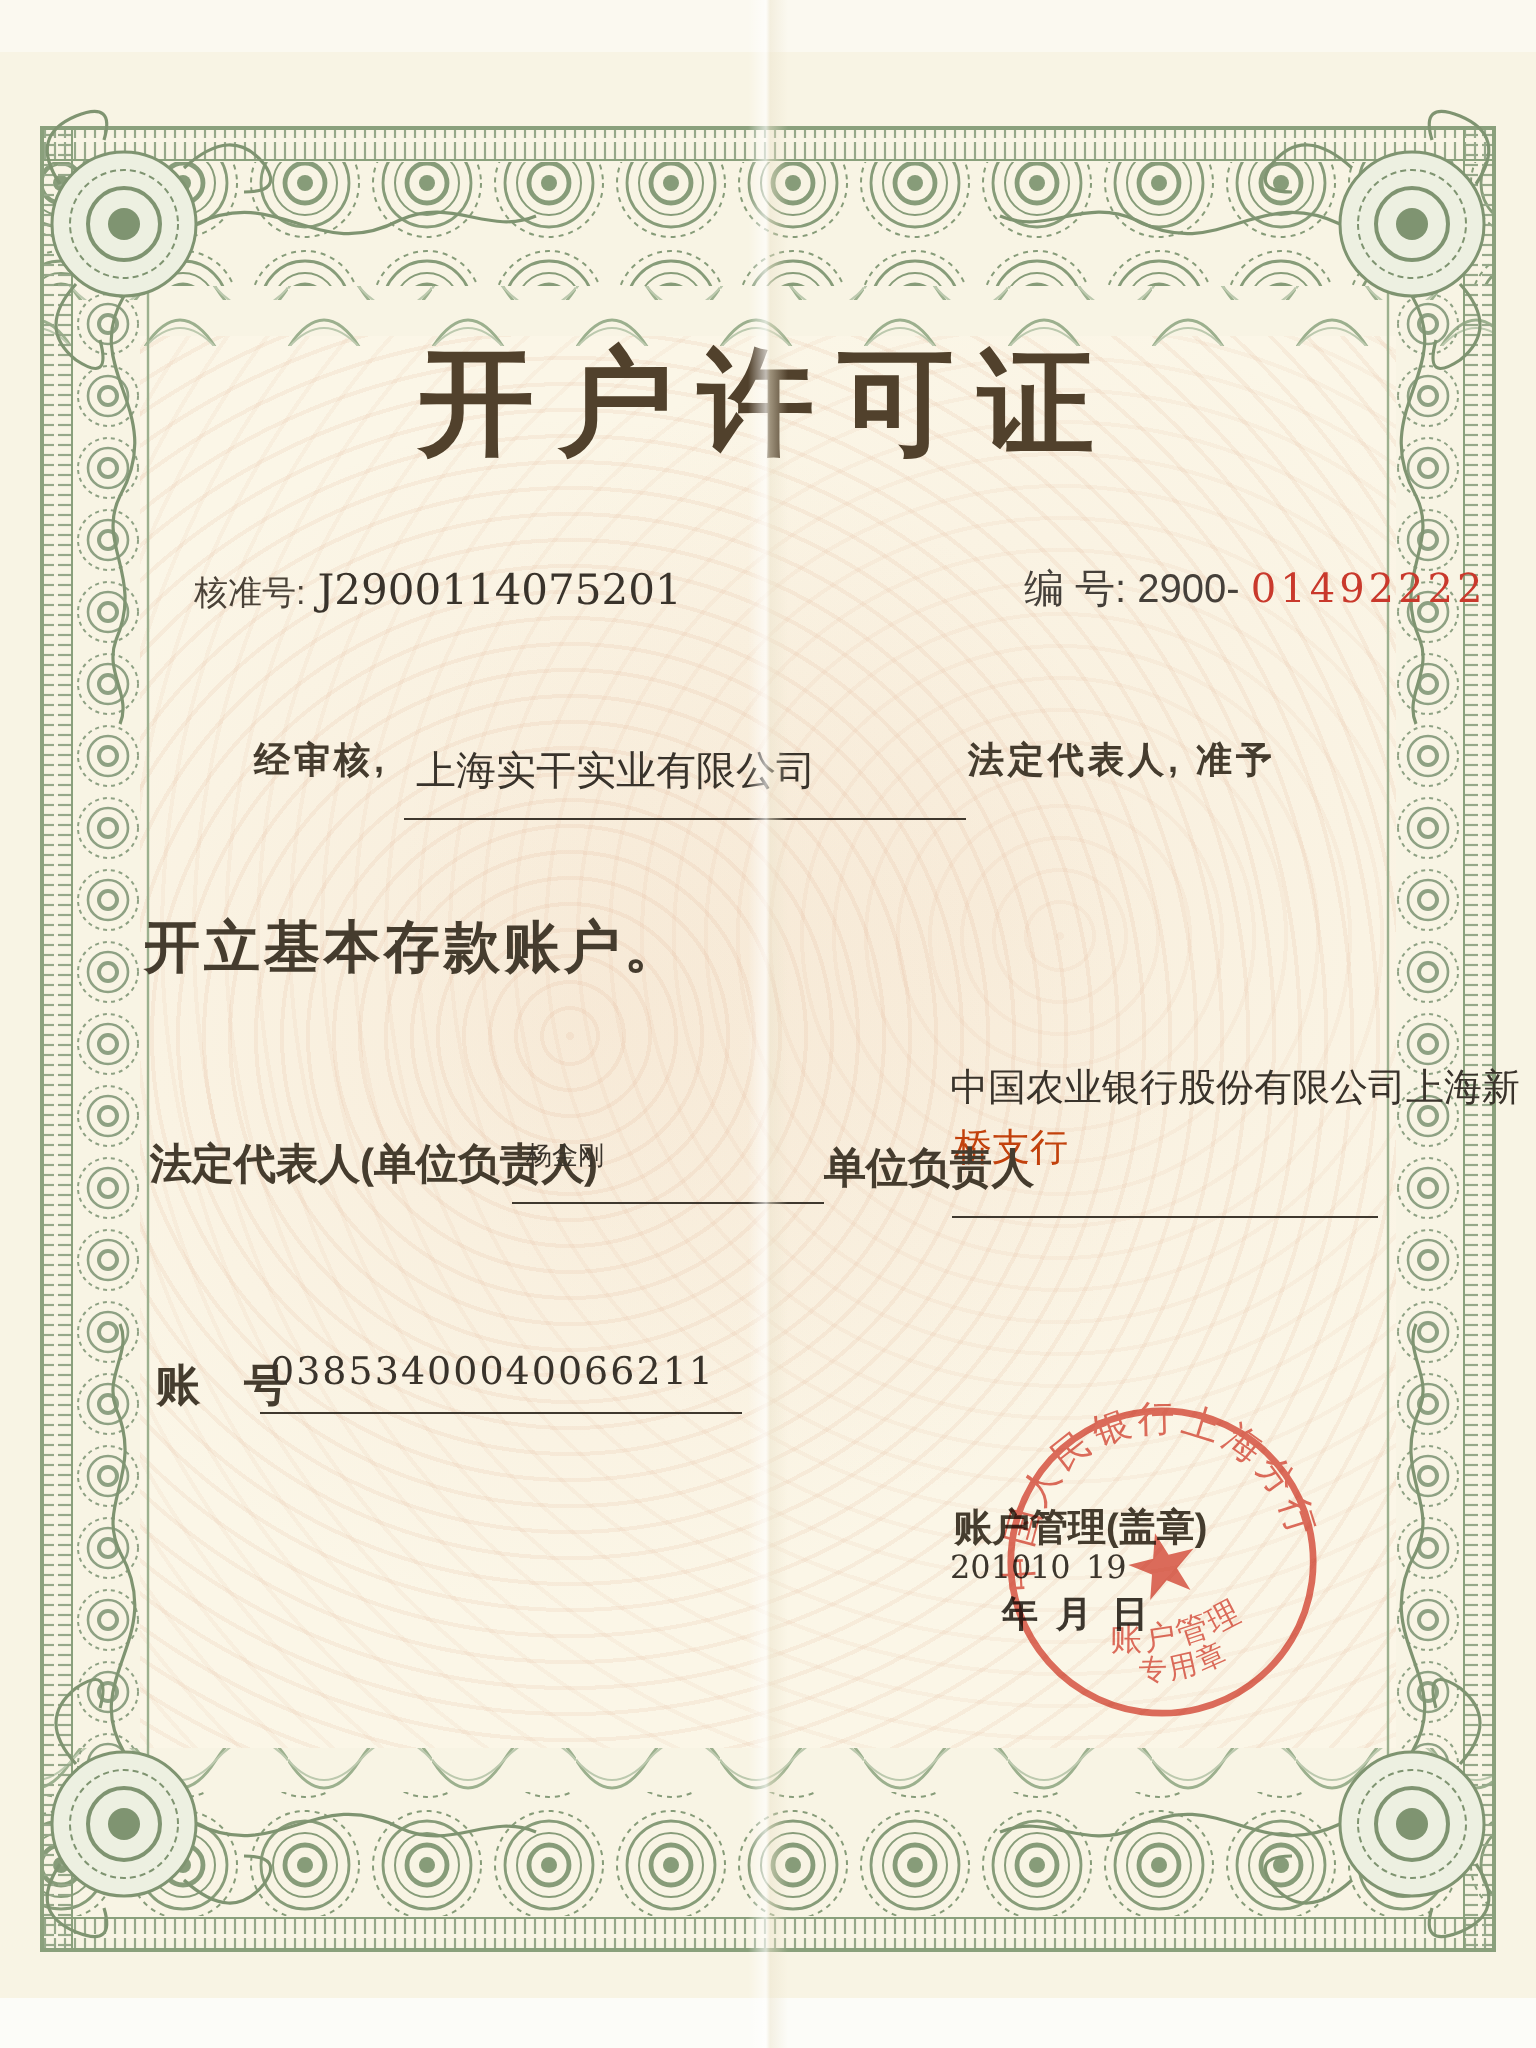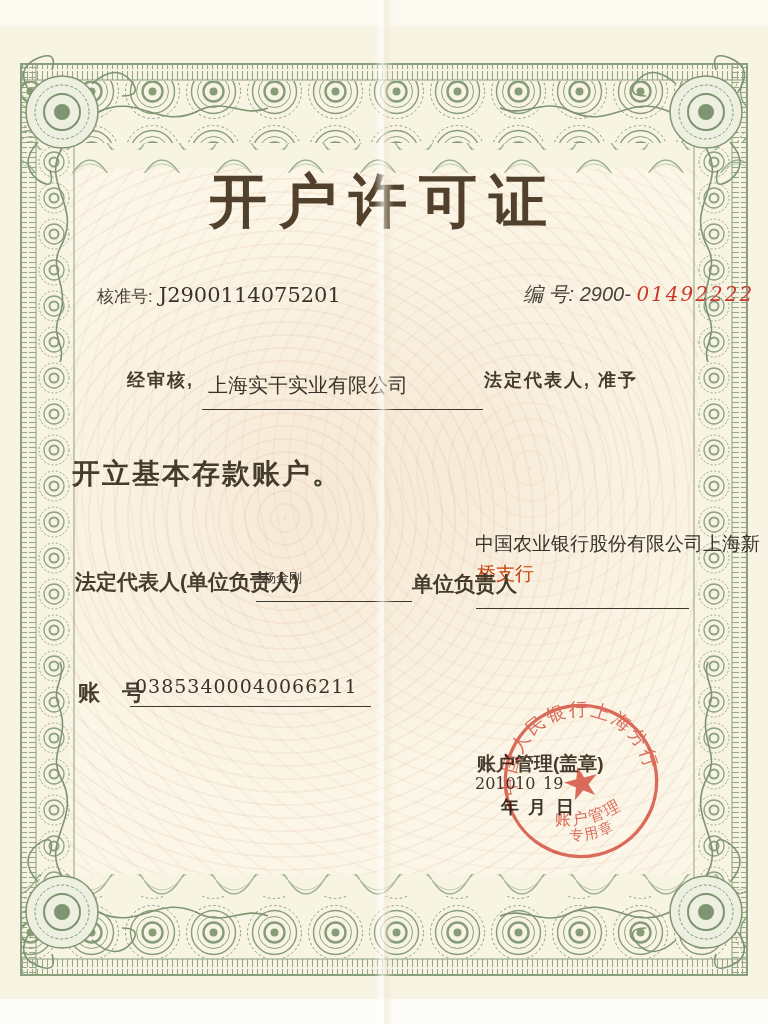--- a/index.html
+++ b/index.html
@@ -33,21 +33,21 @@
   .content{position:absolute;inset:0;color:#41392e;}
   .title{
     position:absolute;left:0;top:163px;width:768px;margin:0;
     text-align:center;
     font-family:"DejaVu Serif", serif;font-weight:bold;
     font-size:58px;letter-spacing:12px;color:#51412c;
   }
   .meta-label{font-size:17px;color:#4a4238;}
   .approval{position:absolute;left:97px;top:283px;}
   .approval .val{font-family:"DejaVu Serif", serif;font-size:21px;color:#39332b;margin-left:6px;}
-  .serial{position:absolute;left:523px;top:281px;font-size:20px;color:#45403a;font-style:italic;}
+  .serial{position:absolute;left:512px;top:281px;font-size:20px;color:#45403a;}
   .serial .red{color:#c9392c;letter-spacing:2px;font-family:"DejaVu Serif", serif;}
   .big{font-weight:bold;color:#453c2e;font-size:18px;letter-spacing:2px;}
   .review-prefix{position:absolute;left:127px;top:368px;}
   .company{position:absolute;left:208px;top:372px;font-size:20px;color:#39332b;}
   .qualify{position:absolute;left:484px;top:368px;}
   .open-line{position:absolute;left:72px;top:455px;font-size:28px;}
   .u{position:absolute;height:1px;background:#3f382e;}
   .u-company{left:202px;top:409px;width:281px;}
   .u-rep{left:256px;top:601px;width:156px;}
   .u-bank{left:476px;top:608px;width:213px;}

